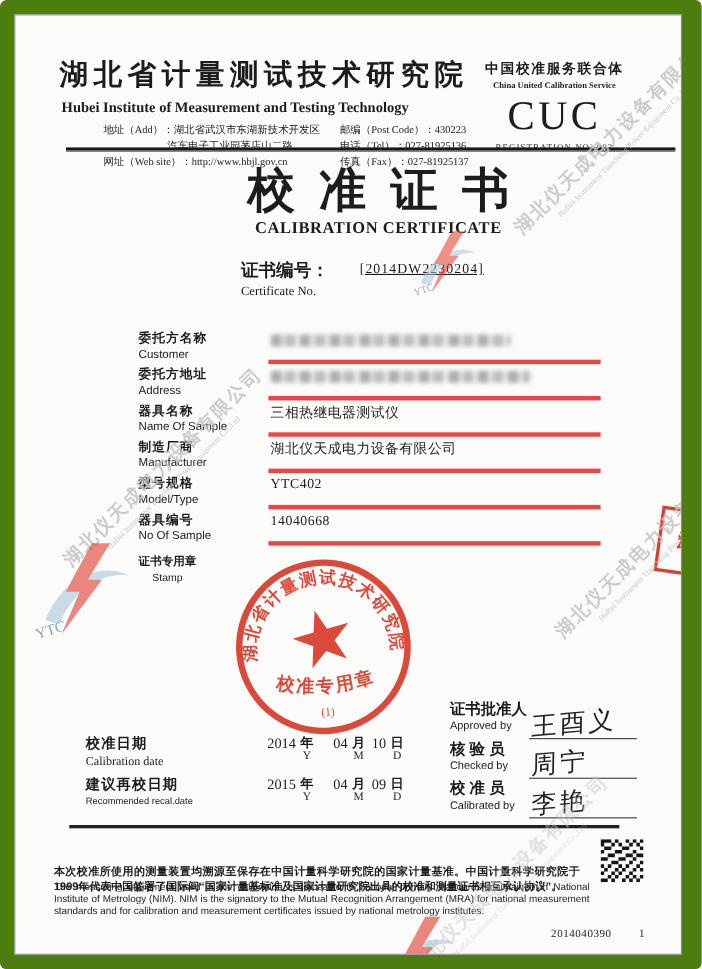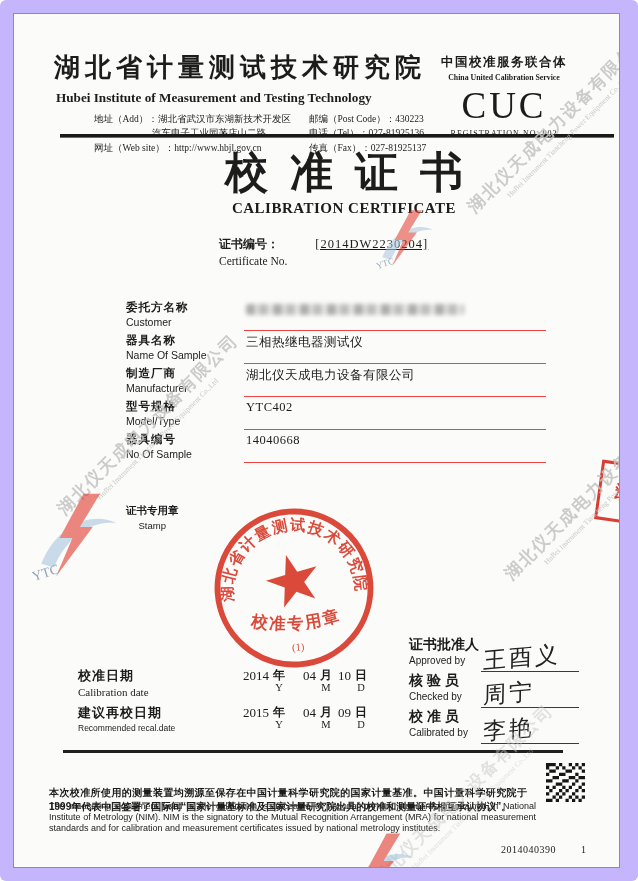--- a/index.html
+++ b/index.html
@@ -1,17 +1,17 @@
 <!DOCTYPE html>
 <html><head>
 <meta charset="utf-8">
 <style>
   html,body{margin:0;padding:0;background:#ffffff;}
   *{box-sizing:border-box;}
-  .frame{position:relative;width:638px;height:881px;background:#c4b5fd;border-radius:6px;overflow:hidden;
+  .frame{position:relative;width:638px;height:881px;background:#4d7c0f;border-radius:6px;overflow:hidden;
          font-family:"Liberation Serif",serif;color:#1c1c1c;}
   .paper{position:absolute;left:13px;top:13px;width:607px;height:855px;background:#fbfbf9;
          border:1px solid #8f8f8f;overflow:hidden;}
 
   
   .inst-cn{position:absolute;left:40px;top:36px;width:390px;font-size:26px;font-weight:bold;
            letter-spacing:5px;font-family:"Liberation Sans",sans-serif;white-space:nowrap;}
   .inst-en{position:absolute;left:42px;top:76px;font-size:13.2px;font-weight:bold;}
   .contact{position:absolute;left:80px;top:98px;font-size:9.5px;line-height:1.5;width:330px;}
   .contact .row{white-space:nowrap;}
@@ -26,31 +26,31 @@
           background:linear-gradient(#191919 70%,#6a6a6a 70%);}
 
   
   .title-cn{position:absolute;left:70px;top:130px;width:520px;text-align:center;font-size:43px;
             font-weight:bold;letter-spacing:22px;text-indent:22px;white-space:nowrap;}
   .title-en{position:absolute;left:70px;top:186px;width:520px;text-align:center;font-size:15px;
             font-weight:bold;letter-spacing:.5px;}
 
   
   .certno{position:absolute;left:205px;top:222px;display:flex;align-items:flex-start;}
-  .certno .lbl-cn{font-size:12px;font-weight:bold;font-family:"Liberation Sans",sans-serif;}
+  .certno .lbl-cn{font-size:16px;font-weight:bold;font-family:"Liberation Sans",sans-serif;}
   .certno .lbl-en{font-size:11.5px;margin-top:2px;}
   .certno .val{margin-left:28px;font-size:12.5px;letter-spacing:1px;text-decoration:underline;padding-top:1px;}
 
   
   .fields{position:absolute;left:112px;top:284px;width:420px;}
   .frow{display:flex;min-height:33px;}
   .flabel{width:118px;padding-top:2px;}
   .flabel .cn{font-size:11.5px;font-weight:bold;font-family:"Liberation Sans",sans-serif;letter-spacing:1px;}
   .flabel .en{font-size:10.5px;font-family:"Liberation Sans",sans-serif;margin-top:1px;}
-  .fvalue{flex:1;border-bottom:1px solid #ef4444;font-size:12.5px;padding:3px 0 0 2px;letter-spacing:.5px;}
+  .fvalue{flex:1;border-bottom:4px solid #ef4444;font-size:12.5px;padding:3px 0 0 2px;letter-spacing:.5px;}
   .redact{display:inline-block;height:11px;border-radius:3px;margin-top:3px;opacity:.7;filter:blur(2px);
           background:repeating-linear-gradient(90deg,#8c8c8c 0 9px,#d8d8d8 9px 13px,#a3a3a3 13px 22px,#e0e0e0 22px 27px);}
 
   
   .stamp-label{position:absolute;left:112px;top:490px;text-align:center;}
   .stamp-label .cn{font-size:10.5px;font-weight:bold;font-family:"Liberation Sans",sans-serif;}
   .stamp-label .en{font-size:9.5px;font-family:"Liberation Sans",sans-serif;margin-top:2px;}
   .seal{position:absolute;left:195px;top:489px;width:170px;height:170px;opacity:.92;transform:rotate(-4deg);}
 
   
@@ -145,20 +145,27 @@
     <div class="fields">
 
       <div class="frow">
         <div class="flabel">
           <div class="cn">委托方名称</div>
           <div class="en">Customer</div>
         </div>
         <div class="fvalue"><span class="redact" style="width:218px"></span></div>
       </div>
 
+      <div class="frow">
+        <div class="flabel">
+          <div class="cn">委托方地址</div>
+          <div class="en">Address</div>
+        </div>
+        <div class="fvalue"><span class="redact" style="width:236px"></span></div>
+      </div>
 
       <div class="frow">
         <div class="flabel">
           <div class="cn">器具名称</div>
           <div class="en">Name Of Sample</div>
         </div>
         <div class="fvalue">三相热继电器测试仪</div>
       </div>
 
       <div class="frow">

